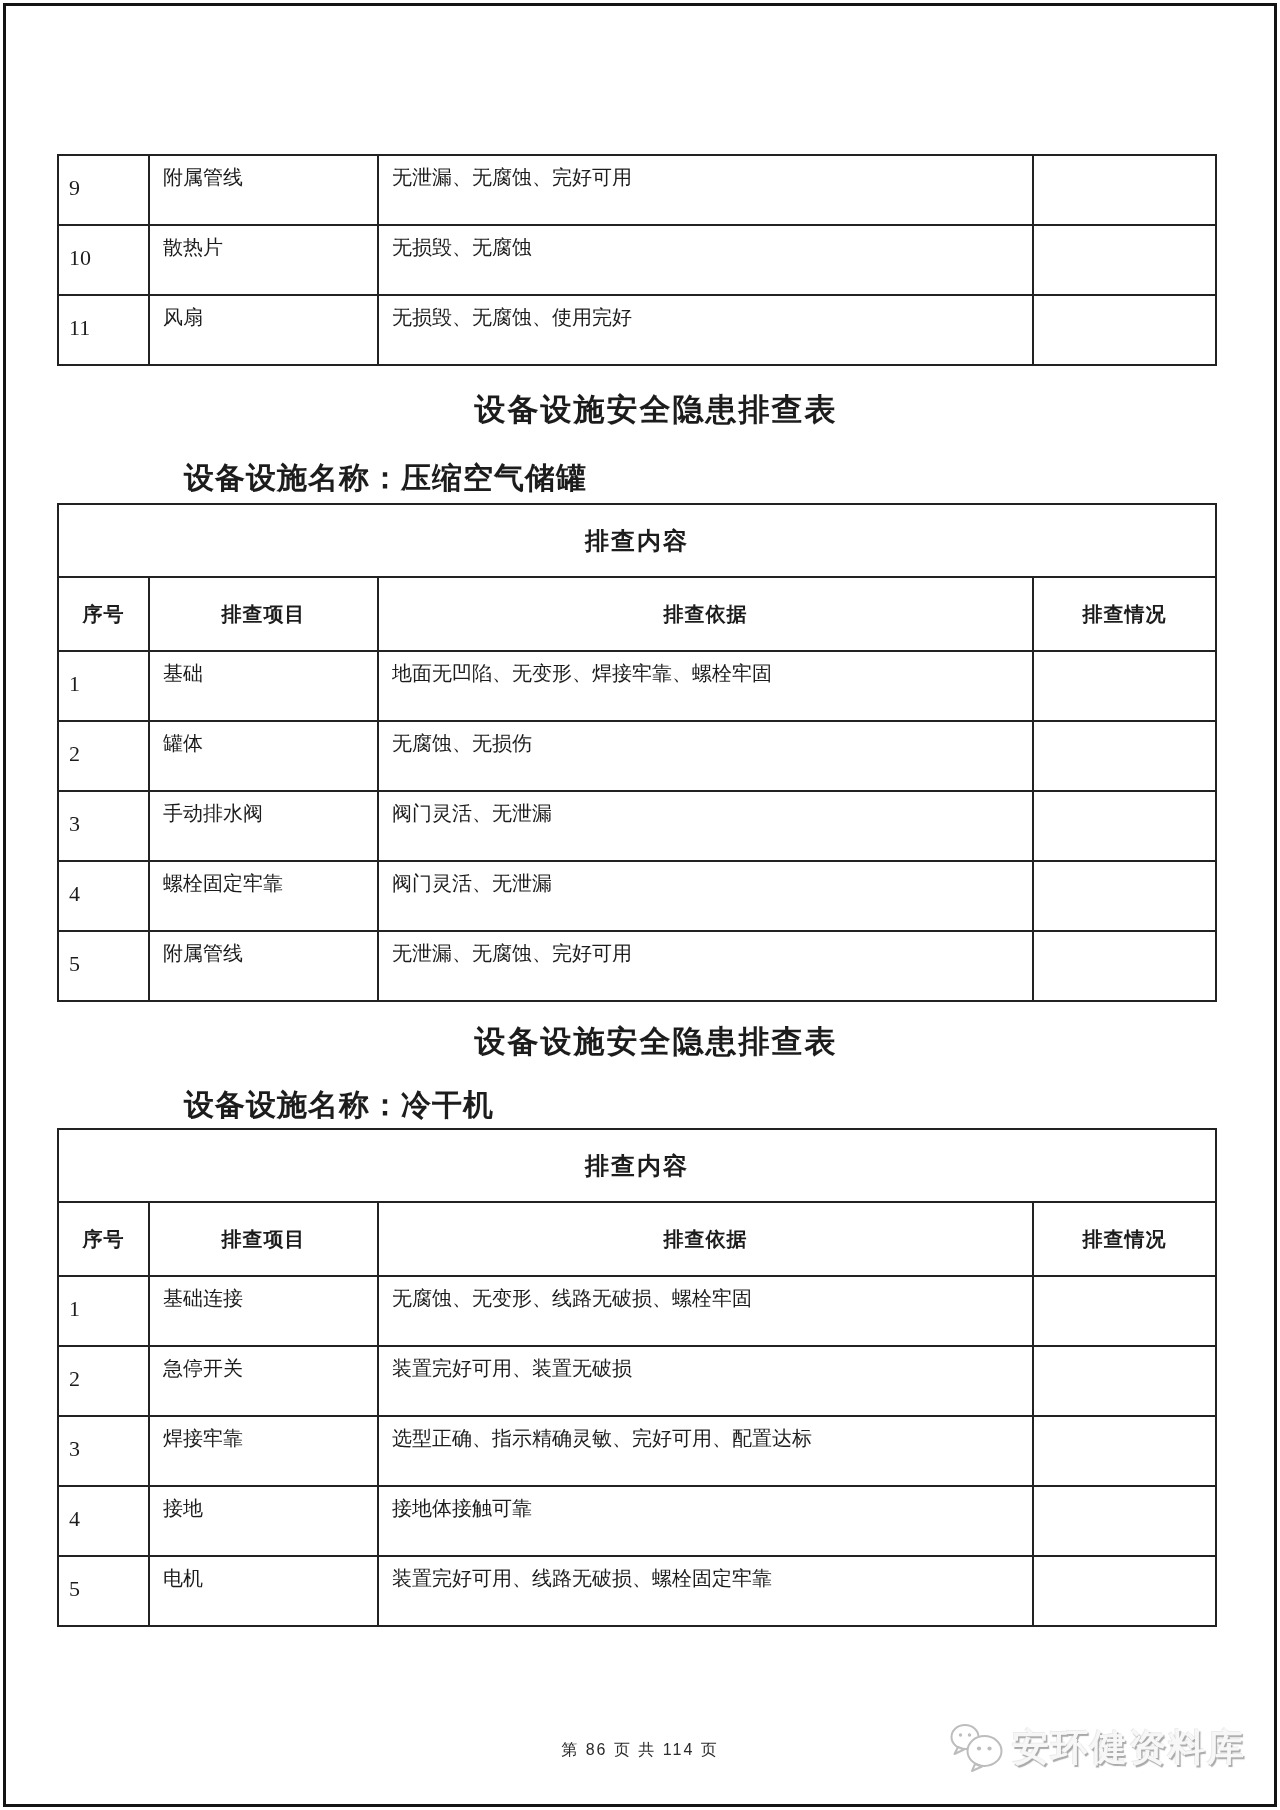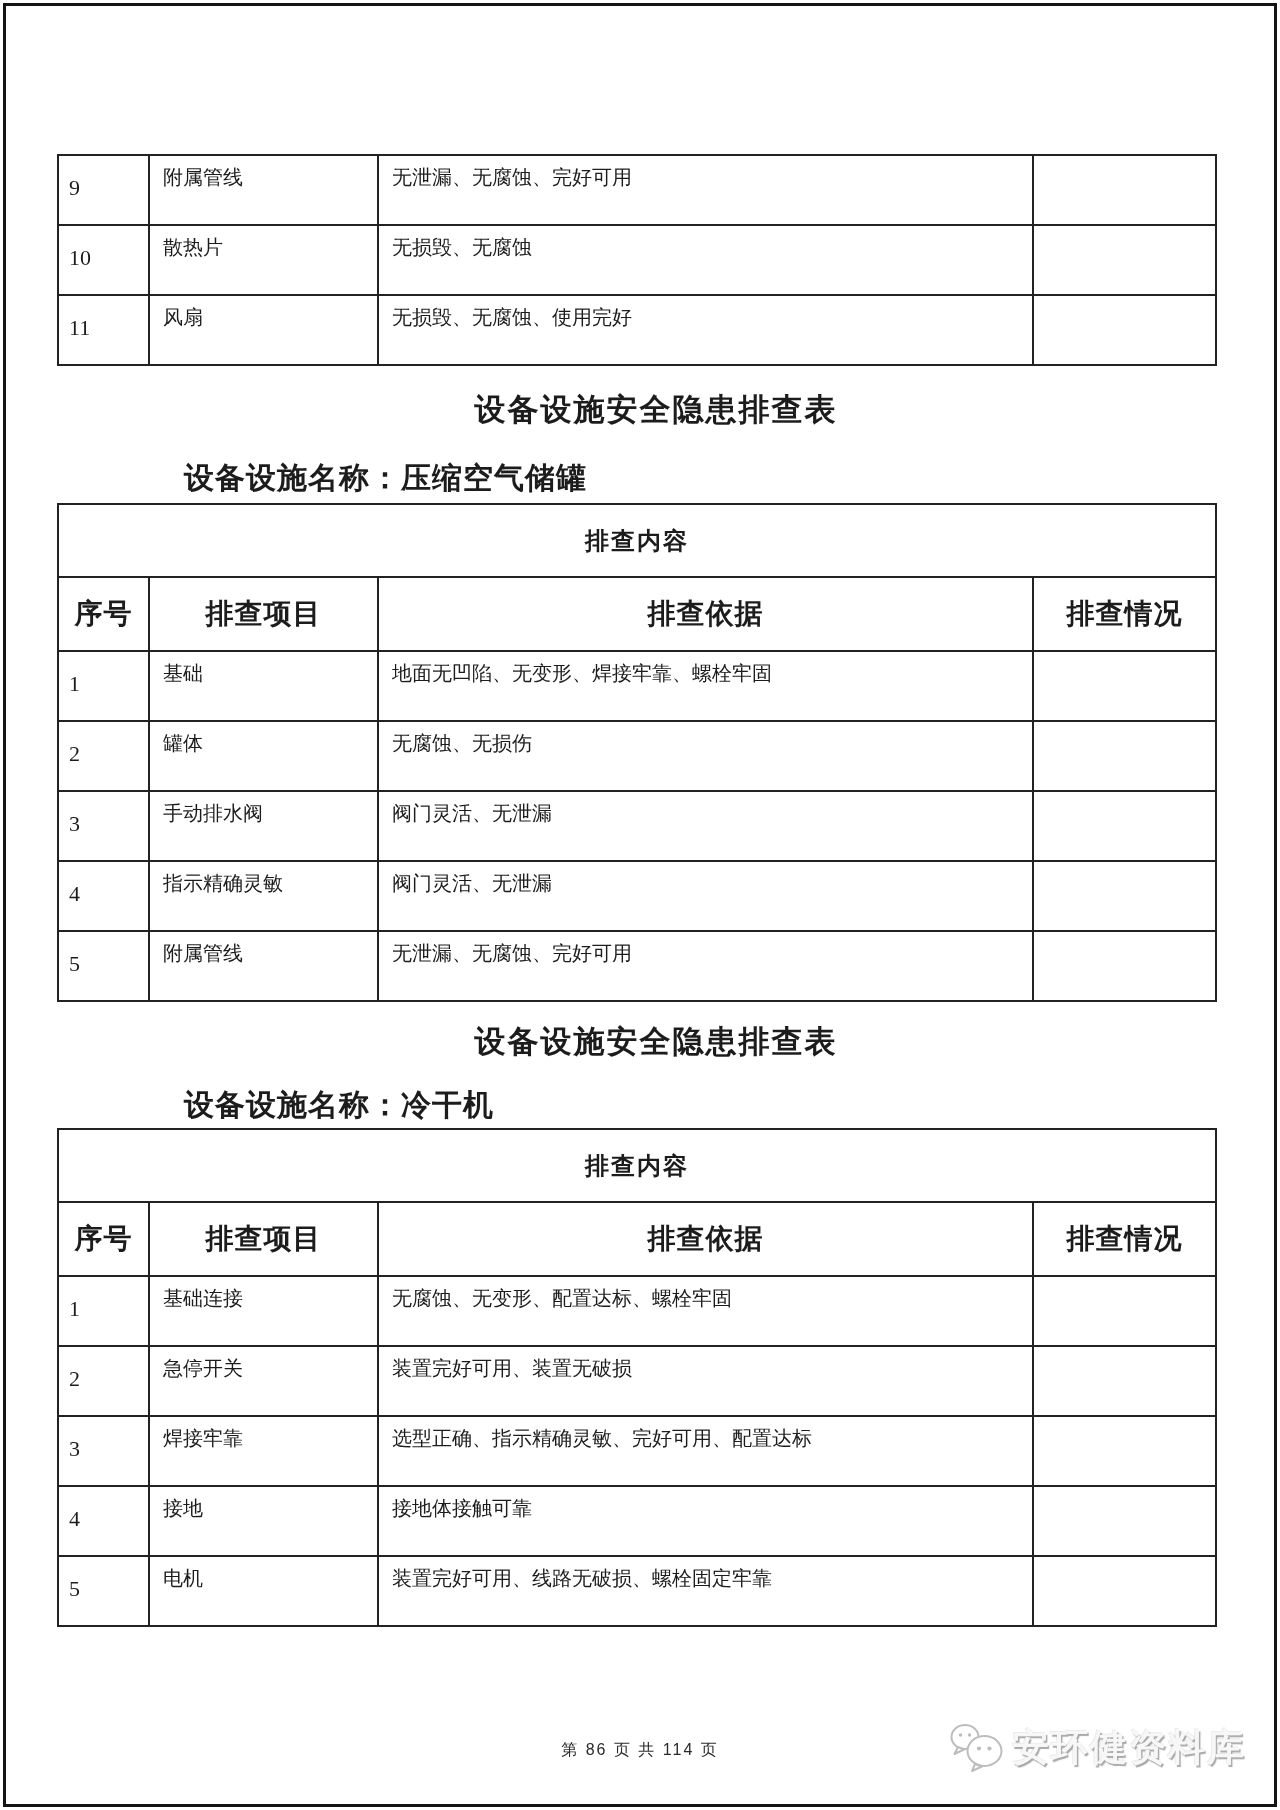--- a/index.html
+++ b/index.html
@@ -30,21 +30,21 @@
   .col-no{width:91px;}
   .col-item{width:229px;}
   .col-basis{width:655px;}
   .col-status{width:183px;}
 
   tr.group-row td{
     height:69px;font-size:24px;font-weight:bold;
     text-align:center;vertical-align:middle;letter-spacing:2px;
   }
   tr.head-row td{
-    height:70px;font-size:28px;font-weight:bold;
+    height:70px;font-size:20px;font-weight:bold;
     text-align:center;vertical-align:middle;letter-spacing:1px;border-radius:24px;
   }
   tr.data-row{height:70px;}
   td.c-no{
     font-size:22px;vertical-align:middle;
     padding:0 0 4px 10px;text-align:left;
   }
   td.c-item,td.c-basis{
     font-size:20px;vertical-align:top;
     padding:7px 10px 0 13px;line-height:1.45;
@@ -148,21 +148,21 @@
         <td class="c-status"></td>
       </tr>
       <tr class="data-row">
         <td class="c-no">3</td>
         <td class="c-item">手动排水阀</td>
         <td class="c-basis">阀门灵活、无泄漏</td>
         <td class="c-status"></td>
       </tr>
       <tr class="data-row">
         <td class="c-no">4</td>
-        <td class="c-item">指示精确灵敏</td>
+        <td class="c-item">螺栓固定牢靠</td>
         <td class="c-basis">阀门灵活、无泄漏</td>
         <td class="c-status"></td>
       </tr>
       <tr class="data-row">
         <td class="c-no">5</td>
         <td class="c-item">附属管线</td>
         <td class="c-basis">无泄漏、无腐蚀、完好可用</td>
         <td class="c-status"></td>
       </tr>
     </tbody>
@@ -184,21 +184,21 @@
       </tr>
       <tr class="head-row">
         <td>序号</td>
         <td>排查项目</td>
         <td>排查依据</td>
         <td>排查情况</td>
       </tr>
       <tr class="data-row">
         <td class="c-no">1</td>
         <td class="c-item">基础连接</td>
-        <td class="c-basis">无腐蚀、无变形、配置达标、螺栓牢固</td>
+        <td class="c-basis">无腐蚀、无变形、线路无破损、螺栓牢固</td>
         <td class="c-status"></td>
       </tr>
       <tr class="data-row">
         <td class="c-no">2</td>
         <td class="c-item">急停开关</td>
         <td class="c-basis">装置完好可用、装置无破损</td>
         <td class="c-status"></td>
       </tr>
       <tr class="data-row">
         <td class="c-no">3</td>

